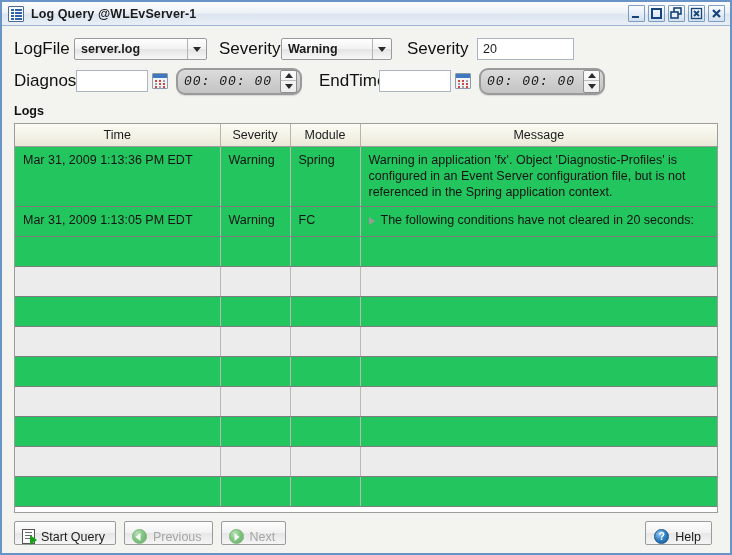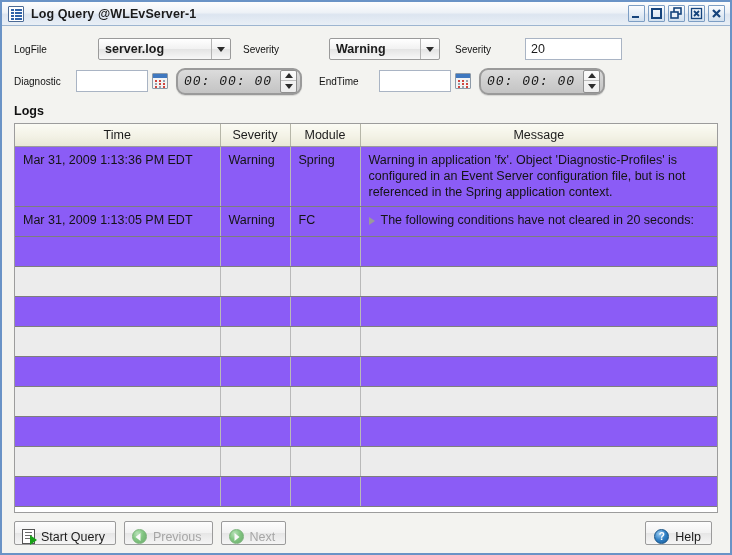--- a/index.html
+++ b/index.html
@@ -89,36 +89,35 @@
     flex: 0 0 auto;
   }
   .form-row {
     display: flex;
     align-items: center;
     height: 30px;
   }
   .form-row.row2 { height: 34px; }
 
   .lbl {
-    font-size: 10px;
+    font-size: 17px;
     color: #111;
     white-space: nowrap;
   }
 
   
   .combo {
     height: 22px;
     border: 1px solid #9a9a9a;
     background: linear-gradient(to bottom, #ffffff 0%, #f2f2f2 48%, #e4e4e4 52%, #f7f7f7 100%);
     display: flex;
     align-items: stretch;
     border-radius: 2px;
     cursor: pointer;
     box-shadow: 0 1px 0 rgba(255,255,255,0.7) inset;
-    margin-left: 24px;
   }
   .combo .val {
     flex: 1 1 auto;
     display: flex;
     align-items: center;
     padding: 0 6px;
     font-size: 12.5px;
     font-weight: bold;
     color: #1b1b1b;
     white-space: nowrap;
@@ -266,21 +265,21 @@
     border-bottom: 1px solid #7e7e7e;
     font-size: 12.5px;
     color: #141414;
     padding: 5px 8px;
     vertical-align: top;
     line-height: 16px;
     overflow: hidden;
   }
   table.logtable td:last-child { border-right: none; }
 
-  tr.row-odd td  { background: #8b5cf6; }
+  tr.row-odd td  { background: #22c55e; }
   tr.row-even td { background: #ececec; }
 
   tr.r-data1 td { height: 60px; }
   tr.r-data2 td { height: 30px; }
   tr.r-empty td { height: 30px; }
 
   .msg-expand {
     display: flex;
     align-items: flex-start;
     gap: 6px;

